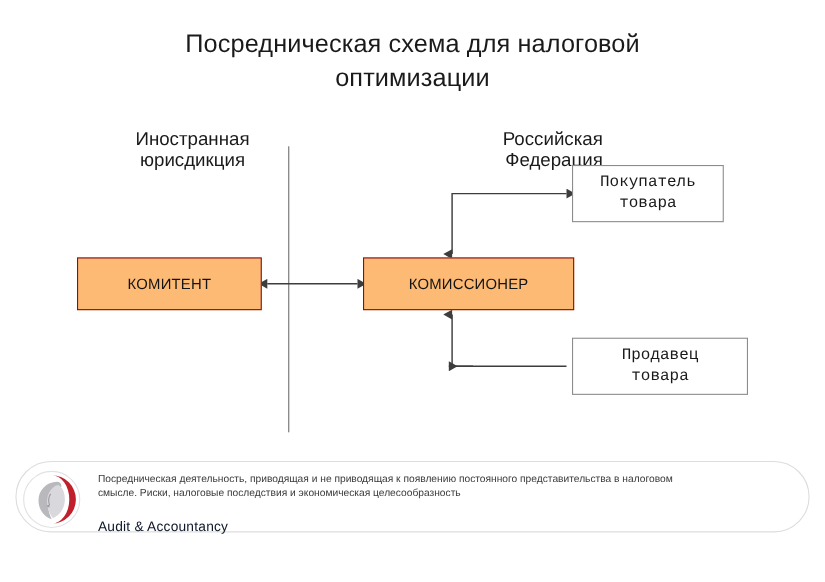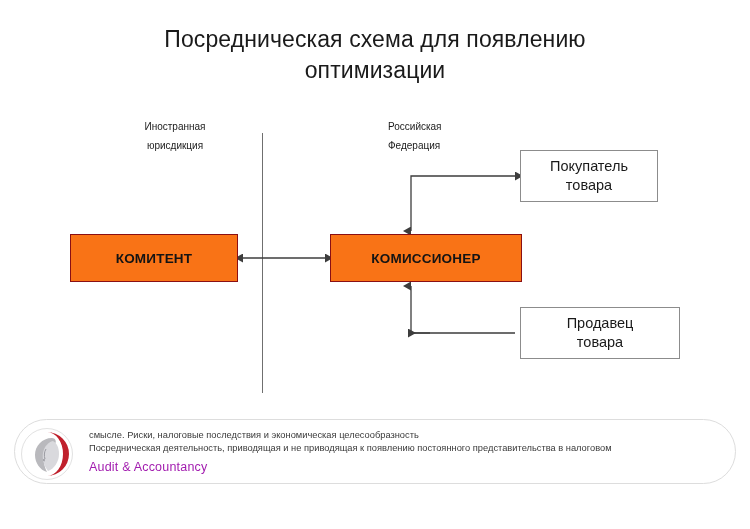--- a/index.html
+++ b/index.html
@@ -33,36 +33,36 @@
   .diagram {
     position: absolute;
     left: 0;
     top: 0;
     width: 750px;
     height: 405px;
   }
 
   .zone-label {
     position: absolute;
-    font-size: 10px;
+    font-size: 17px;
     line-height: 19px;
     color: #1a1a1a;
     white-space: pre-line;
   }
   .zone-label.left {
     left: 100px;
     top: 117px;
     width: 150px;
     text-align: center;
   }
   .zone-label.right {
     left: 388px;
     top: 117px;
     width: 160px;
-    text-align: left;
+    text-align: right;
   }
 
   .divider {
     position: absolute;
     left: 262px;
     top: 133px;
     width: 1px;
     height: 260px;
     background: #6f6f6f;
   }
@@ -70,34 +70,35 @@
   
   .box {
     position: absolute;
     box-sizing: border-box;
     display: flex;
     align-items: center;
     justify-content: center;
     text-align: center;
   }
   .box-red {
-    background: #f97316;
+    background: #fdba74;
     border: 1px solid #8a0f14;
     color: #141414;
-    font-weight: bold;
+    font-weight: normal;
     font-size: 13.5px;
     letter-spacing: 0.2px;
   }
   .box-white {
     background: #ffffff;
     border: 1px solid #8c8c8c;
     color: #1a1a1a;
     font-size: 14.5px;
     line-height: 19px;
     white-space: pre-line;
+    font-family: Liberation Mono, monospace;
   }
 
   #box-komitent     { left: 70px;  top: 234px; width: 168px; height: 48px; }
   #box-komissioner  { left: 330px; top: 234px; width: 192px; height: 48px; }
   #box-buyer        { left: 520px; top: 150px; width: 138px; height: 52px; }
   #box-seller       { left: 520px; top: 307px; width: 160px; height: 52px; }
 
   
   .connectors {
     position: absolute;
@@ -136,40 +137,40 @@
     left: 89px;
     top: 429px;
     width: 630px;
   }
   .footer-line {
     font-size: 9.3px;
     line-height: 13px;
     color: #3a3a3a;
   }
   .footer-brand {
-    margin-top: 4px;
+    margin-top: 16px;
     font-size: 12.5px;
     line-height: 16px;
-    color: #a21caf;
+    color: #0f172a;
     letter-spacing: 0.2px;
   }
 
   
   .bottom-bar {
     position: absolute;
     left: 0;
     top: 494px;
     width: 750px;
     height: 35px;
   }
 </style>
 </head>
 <body>
 
-<div class="slide-title">Посредническая схема для появлению оптимизации</div>
+<div class="slide-title">Посредническая схема для налоговой оптимизации</div>
 
 <div class="diagram">
 
   <div class="zone-label left">Иностранная
 юрисдикция</div>
 
   <div class="zone-label right">Российская
 Федерация</div>
 
   <div class="divider"></div>
@@ -225,21 +226,21 @@
     <path d="M25,3 A22,22 0 0,1 25,47 A16,22 0 0,0 25,3 Z" fill="#c0202c"></path>
     <path d="M30,9 C20,9 13,17 13,26 C13,34 18,41 25,43 C22,37 21,31 23,26
              C25,21 30,19 33,15 C35,12 33,9 30,9 Z" fill="#b9b9bd"></path>
     <path d="M31,12 C26,13 22,18 21,24 C20,30 22,37 26,42
              C32,40 37,33 37,25 C37,19 35,14 31,12 Z" fill="#d9d9dd"></path>
     <path d="M24,20 C22,23 22,27 23,30 L21,31 L23,32" fill="none" stroke="#9a9aa0" stroke-width="1"></path>
   </svg>
 </div>
 
 <div class="footer-text">
+  <div class="footer-line">Посредническая деятельность, приводящая и не приводящая к появлению постоянного представительства в налоговом</div>
   <div class="footer-line">смысле. Риски, налоговые последствия и экономическая целесообразность</div>
-  <div class="footer-line">Посредническая деятельность, приводящая и не приводящая к появлению постоянного представительства в налоговом</div>
   <div class="footer-brand">Audit &amp; Accountancy</div>
 </div>
 
 <div class="bottom-bar">
   
   
 </div>
 
 </body></html>

